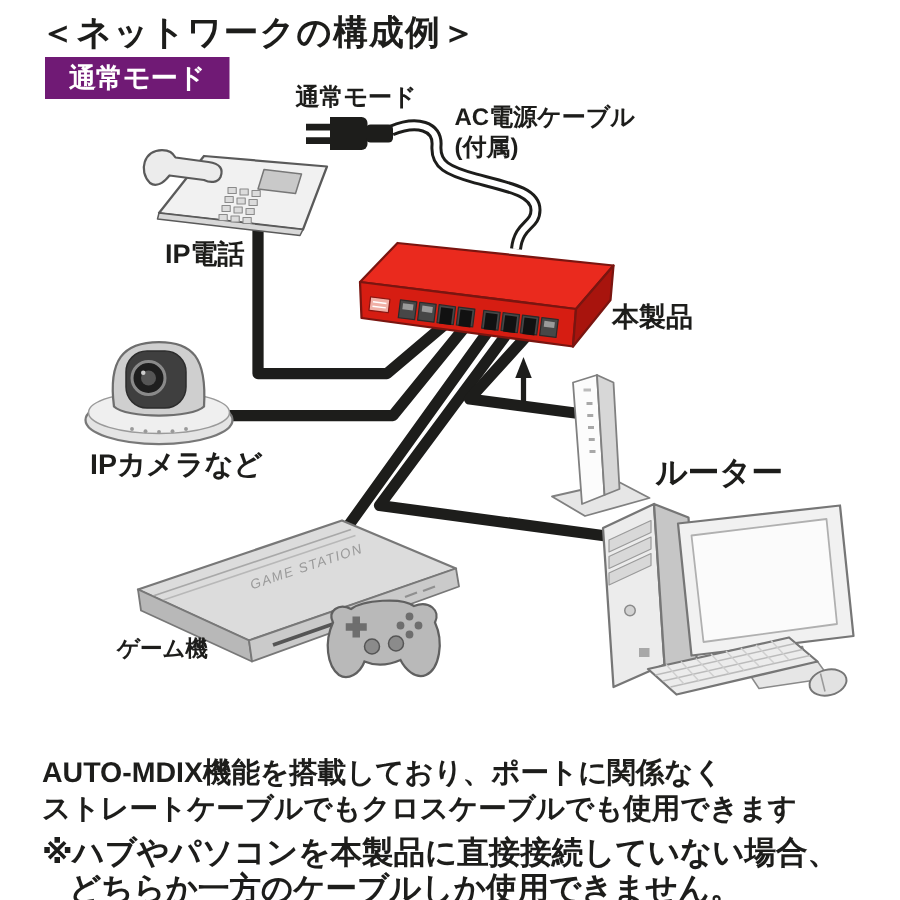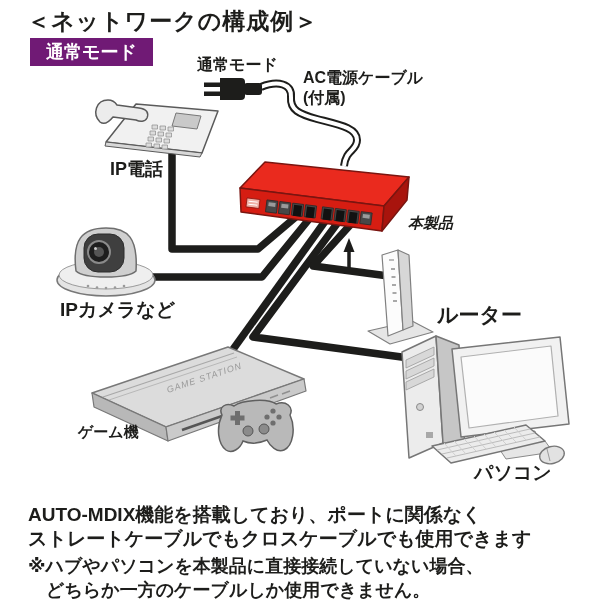--- a/index.html
+++ b/index.html
@@ -6,28 +6,28 @@
   .page{position:relative;width:600px;height:600px;background:#fff;overflow:hidden;
         font-family:"Liberation Sans","DejaVu Sans",sans-serif;color:#1d1d1b;}
   .title{position:absolute;left:27px;top:6px;font-size:23px;font-weight:bold;letter-spacing:1px;}
   .badge{position:absolute;left:30px;top:38px;background:#701a75;color:#fff;
          font-size:18px;font-weight:bold;padding:3px 16px;line-height:22px;}
   .lbl{position:absolute;font-weight:bold;white-space:nowrap;color:#1d1d1b;}
   .lbl-outlet{left:197px;top:55px;font-size:16px;}
   .lbl-ac1{left:303px;top:68px;font-size:16px;text-align:center;}
   .lbl-ac2{left:303px;top:88px;font-size:16px;}
   .lbl-phone{left:110px;top:157px;font-size:18px;}
-  .lbl-product{left:408px;top:214px;font-size:15px;font-style:italic;}
+  .lbl-product{left:408px;top:199px;font-size:18px;}
   .lbl-camera{left:60px;top:297px;font-size:19px;text-align:center;}
   .lbl-router{left:437px;top:301px;font-size:21px;}
   .lbl-game{left:78px;top:423px;font-size:15px;}
   .lbl-pc{left:474px;top:460px;font-size:19px;}
   .desc{position:absolute;left:28px;font-weight:bold;font-size:19px;white-space:nowrap;}
   .d1{top:502px;} .d2{top:526px;}
-  .note{font-size:18px;text-align:center;}
+  .note{font-size:21px;text-align:center;}
   .n1{top:554px;} .n2{top:578px;left:46px;}
   svg{position:absolute;left:0;top:0;}
 </style>
 </head>
 <body>
 
 <div class="page">
 
   <svg width="600" height="600" viewBox="0 0 600 600">
 
@@ -199,19 +199,18 @@
   <div class="badge">通常モード</div>
 
   <div class="lbl lbl-outlet">通常モード</div>
   <div class="lbl lbl-ac1">AC電源ケーブル</div>
   <div class="lbl lbl-ac2">(付属)</div>
   <div class="lbl lbl-phone">IP電話</div>
   <div class="lbl lbl-product">本製品</div>
   <div class="lbl lbl-camera">IPカメラなど</div>
   <div class="lbl lbl-router">ルーター</div>
   <div class="lbl lbl-game">ゲーム機</div>
-  <div class="lbl lbl-pc">パソコン</div>
 
   <div class="desc d1">AUTO-MDIX機能を搭載しており、ポートに関係なく</div>
   <div class="desc d2">ストレートケーブルでもクロスケーブルでも使用できます</div>
   <div class="desc note n1">※ハブやパソコンを本製品に直接接続していない場合、</div>
   <div class="desc note n2">どちらか一方のケーブルしか使用できません。</div>
 </div>
 
 </body></html>

